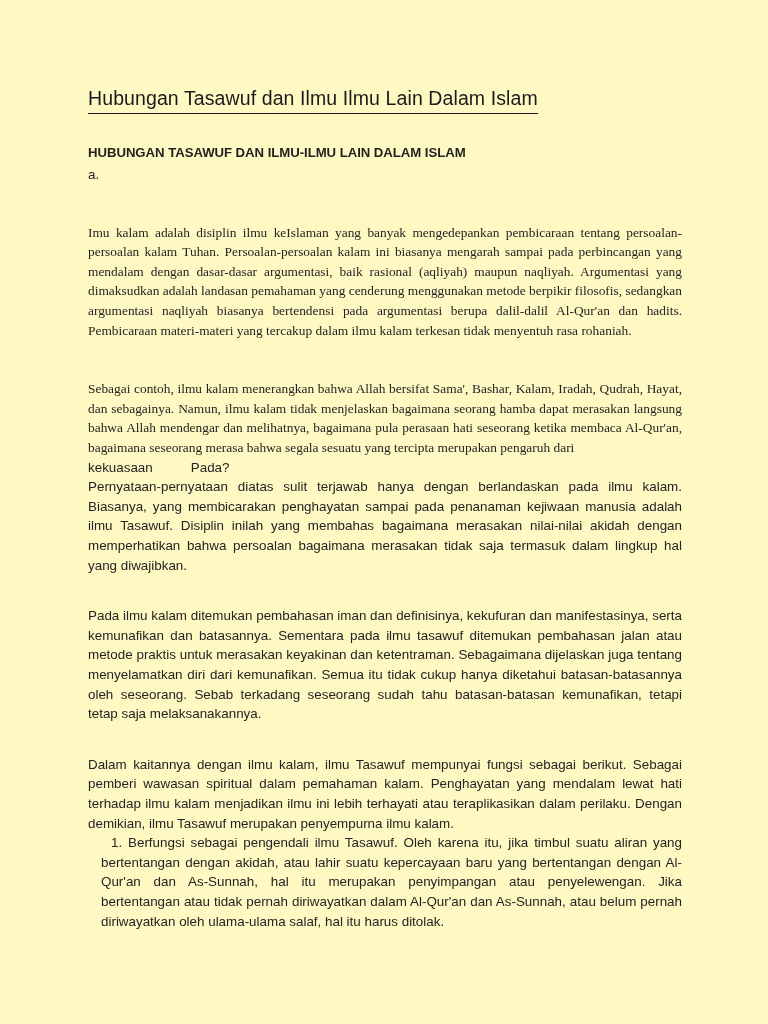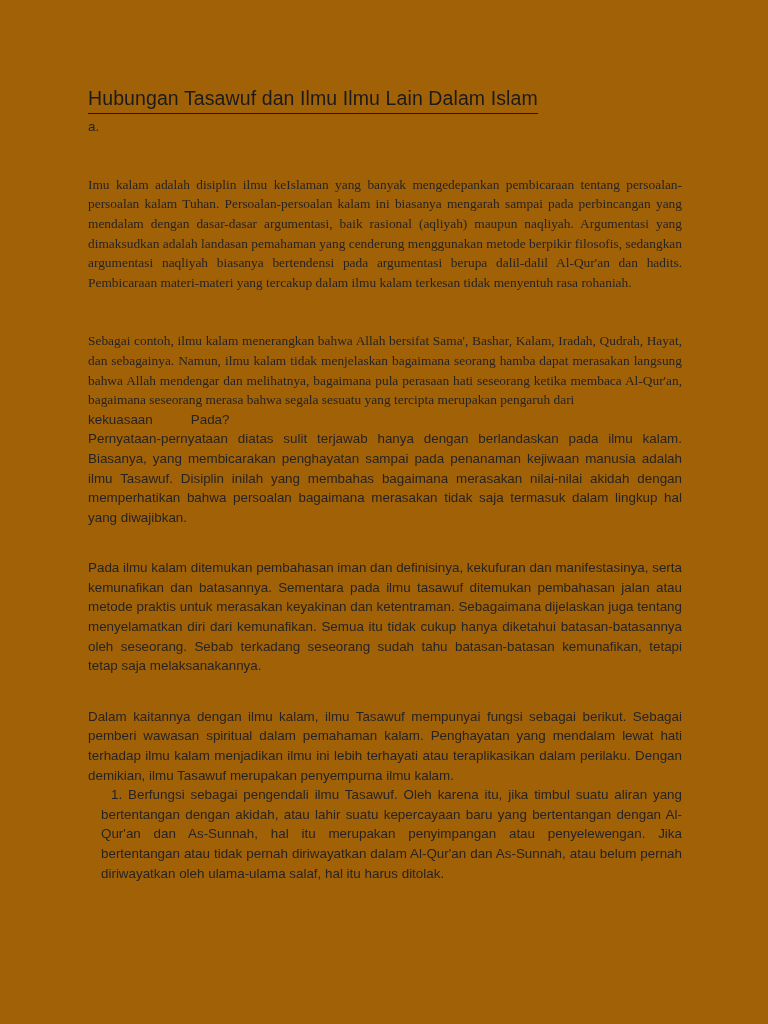--- a/index.html
+++ b/index.html
@@ -16,21 +16,21 @@
     color: #231f20;
     overflow: hidden;
   }
 
   .page {
     position: absolute;
     left: 0;
     top: 0;
     width: 768px;
     height: 1024px;
-    background: #a16207;
+    background: #fef9c3;
   }
 
   .content {
     position: absolute;
     left: 88px;
     top: 86px;
     width: 594px;
   }
 
   
@@ -114,20 +114,21 @@
   }
 </style>
 </head>
 <body style="background-color: rgb(255, 255, 255);">
 
 <div class="page">
   <div class="content">
 
     <h1 class="doc-title">Hubungan Tasawuf dan Ilmu Ilmu Lain Dalam Islam</h1>
 
+    <div class="section-heading">HUBUNGAN TASAWUF DAN ILMU-ILMU LAIN DALAM ISLAM</div>
 
     <div class="sub-heading">
       <span class="marker">a.</span>
     </div>
 
     <p class="body para-gap-large">Imu kalam adalah disiplin ilmu keIslaman yang banyak mengedepankan pembicaraan tentang persoalan-persoalan kalam Tuhan. Persoalan-persoalan kalam ini biasanya mengarah sampai pada perbincangan yang mendalam dengan dasar-dasar argumentasi, baik rasional (aqliyah) maupun naqliyah. Argumentasi yang dimaksudkan adalah landasan pemahaman yang cenderung menggunakan metode berpikir filosofis, sedangkan argumentasi naqliyah biasanya bertendensi pada argumentasi berupa dalil-dalil Al-Qur'an dan hadits. Pembicaraan materi-materi yang tercakup dalam ilmu kalam terkesan tidak menyentuh rasa rohaniah.</p>
 
     <p class="body para-gap-large">Sebagai contoh, ilmu kalam menerangkan bahwa Allah bersifat Sama', Bashar, Kalam, Iradah, Qudrah, Hayat, dan sebagainya. Namun, ilmu kalam tidak menjelaskan bagaimana seorang hamba dapat merasakan langsung bahwa Allah mendengar dan melihatnya, bagaimana pula perasaan hati seseorang ketika membaca Al-Qur'an, bagaimana seseorang merasa bahwa segala sesuatu yang tercipta merupakan pengaruh dari</p>
 
     <div class="stretch-line">

